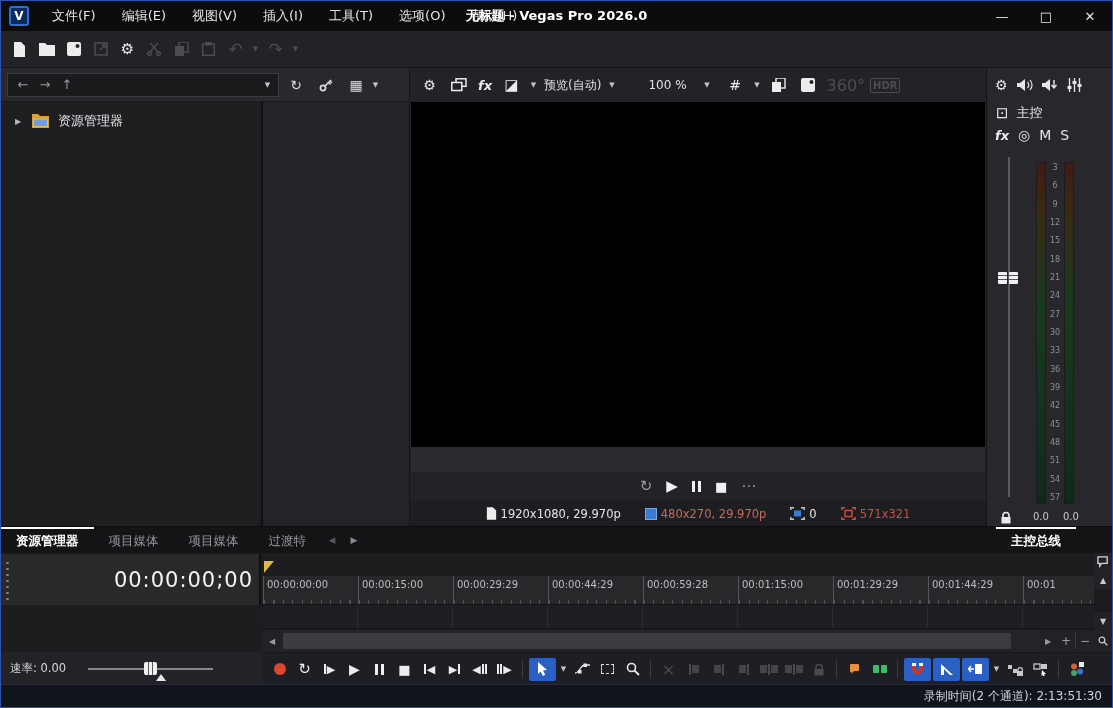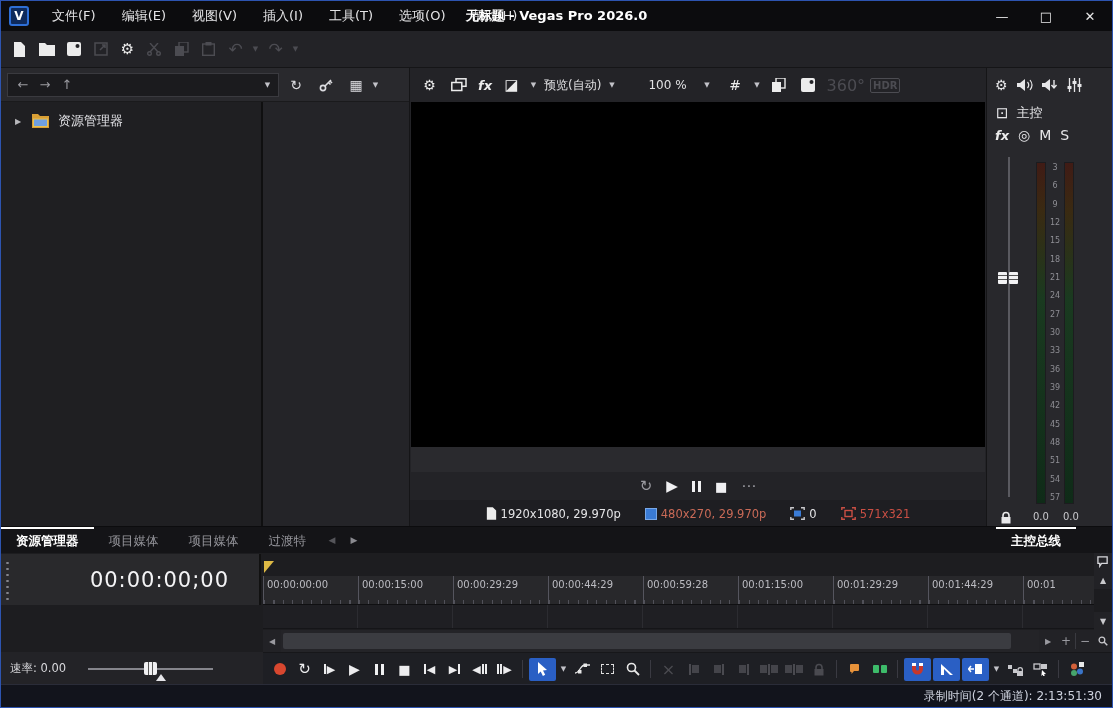--- a/index.html
+++ b/index.html
@@ -81,21 +81,21 @@
   
   .tabsrow{position:absolute;top:525px;left:0;right:0;height:27px;background:#141417;display:flex;align-items:stretch;border-top:1px solid #0c0c0e;}
   .tab{padding:0 15px;font-size:12.5px;color:#96969c;display:flex;align-items:center;border-top:2px solid transparent;white-space:nowrap;}
   .tab.active{color:#fff;font-weight:bold;border-top:2px solid #fff;}
   .tab-scroll{width:22px;display:flex;align-items:center;justify-content:center;font-size:9px;color:#8a8a90;}
   .tab-scroll.lt{color:#55555a;}
   .bus-tab{margin-left:auto;margin-right:36px;}
 
   
   .timeline{position:absolute;top:552px;left:0;right:0;height:132px;background:#1d1d20;}
-  .tc-box{position:absolute;left:0;top:1px;width:260px;height:51px;background:#29292c;border-right:2px solid #111;display:flex;align-items:center;justify-content:flex-end;padding-right:30px;}
+  .tc-box{position:absolute;left:0;top:1px;width:260px;height:51px;background:#29292c;border-right:2px solid #111;display:flex;align-items:center;justify-content:flex-end;padding-right:6px;}
   .tc-grip{position:absolute;left:4px;top:6px;width:6px;height:40px;
       background-image:radial-gradient(circle,#85858c 1px,transparent 1.4px);background-size:5px 6px;}
   .tc-text{font-size:21px;color:#f4f4f6;letter-spacing:1px;}
   .marker-bar{position:absolute;left:262px;width:833px;top:0;height:23px;background:#1d1d20;}
   .loop-marker{position:absolute;left:1px;top:8px;width:0;height:0;border-top:12px solid #ddb945;border-right:10px solid transparent;}
   .ruler{position:absolute;left:262px;width:833px;top:23px;height:29px;background:#28282b;border-bottom:1px solid #101012;display:flex;overflow:hidden;}
   .rcell{flex:0 0 95px;position:relative;border-left:1px solid #55555e;
       background-image:repeating-linear-gradient(90deg,#515159 0 1px,transparent 1px 9.5px);
       background-size:100% 4px;background-position:0 100%;background-repeat:no-repeat;}
   .rlabel{position:absolute;left:3px;top:3px;font-size:10px;color:#bcbcc2;white-space:nowrap;}

